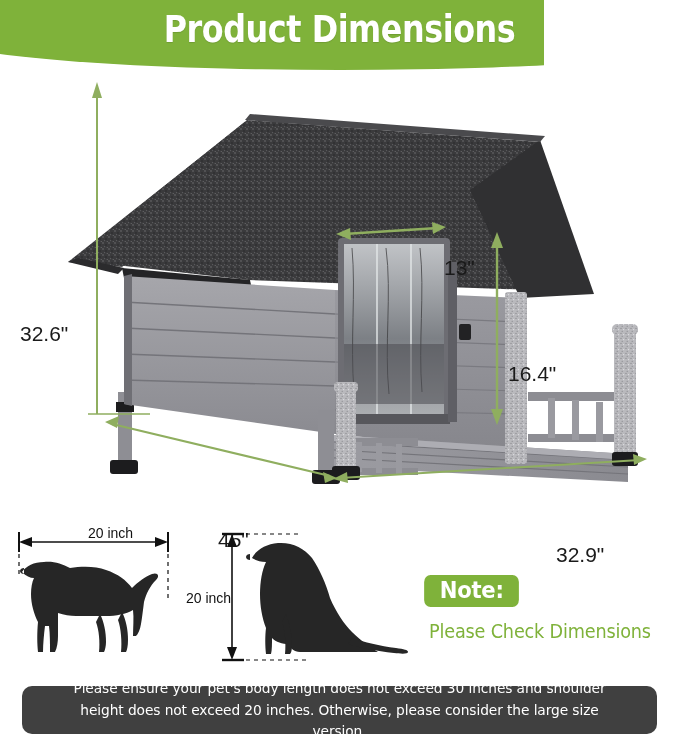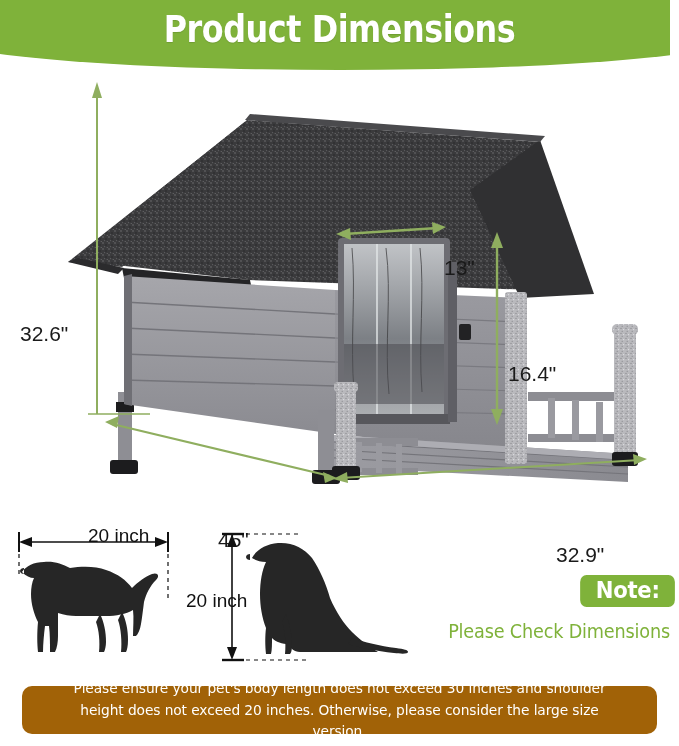--- a/index.html
+++ b/index.html
@@ -7,21 +7,21 @@
     width:679px;height:746px;
     background:#ffffff;
     font-family:"Liberation Sans", sans-serif;
     overflow:hidden;
     position:relative;
   }
   .stage{position:absolute;inset:0;}
 
   
   .header-banner{
-    position:absolute;left:0;top:0;width:670px;height:70px;
+    position:absolute;left:0;top:0;width:544px;height:70px;
     overflow:hidden;
   }
   .header-fill{
     position:absolute;left:-60px;top:-120px;
     width:800px;height:190px;
     background:#7fb23a;
     border-radius:0 0 50% 50%/0 0 34px 34px;
   }
   .header-title{
     position:absolute;left:0;top:8px;width:679px;
@@ -51,28 +51,28 @@
   .dl-width{left:444px;top:194px;}
   .dl-door-h{left:508px;top:300px;}
   .dl-len{left:218px;top:466px;}
   .dl-depth{left:556px;top:481px;}
 
   
   .dogs-area{position:absolute;left:0;top:518px;width:440px;height:165px;}
   .dogs-svg{position:absolute;left:0;top:0;}
   .doglabel{
     position:absolute;color:#111;
-    font-size:19px;white-space:nowrap;
+    font-size:14px;white-space:nowrap;
     font-family:"Liberation Sans", sans-serif;
   }
   .dog-w{left:88px;top:525px;}
   .dog-h{left:186px;top:590px;}
 
   
-  .note-block{position:absolute;left:420px;top:575px;width:259px;text-align:right;}
+  .note-block{position:absolute;left:420px;top:575px;width:259px;text-align:left;}
   .note-badge{
     display:inline-block;
     background:#7fb23a;
     color:#fff;
     font-size:23px;
     font-weight:bold;
     font-family:"DejaVu Sans", sans-serif;
     padding:2px 17px 4px 17px;
     border-radius:7px;
     transform:scaleX(0.92);
@@ -83,21 +83,21 @@
     color:#7fb23a;
     font-size:19px;
     font-family:"DejaVu Sans", sans-serif;
     transform:scaleX(0.93);
     letter-spacing:-0.2px;
   }
 
   
   .footer-banner{
     position:absolute;left:22px;top:686px;width:635px;height:48px;
-    background:#a16207;
+    background:#404040;
     border-radius:10px;
     display:flex;align-items:center;justify-content:center;
   }
   .footer-text{
     color:#ffffff;
     font-size:14.5px;
     line-height:1.45;
     text-align:center;
     padding:0 14px;
     font-family:"DejaVu Sans", sans-serif;

